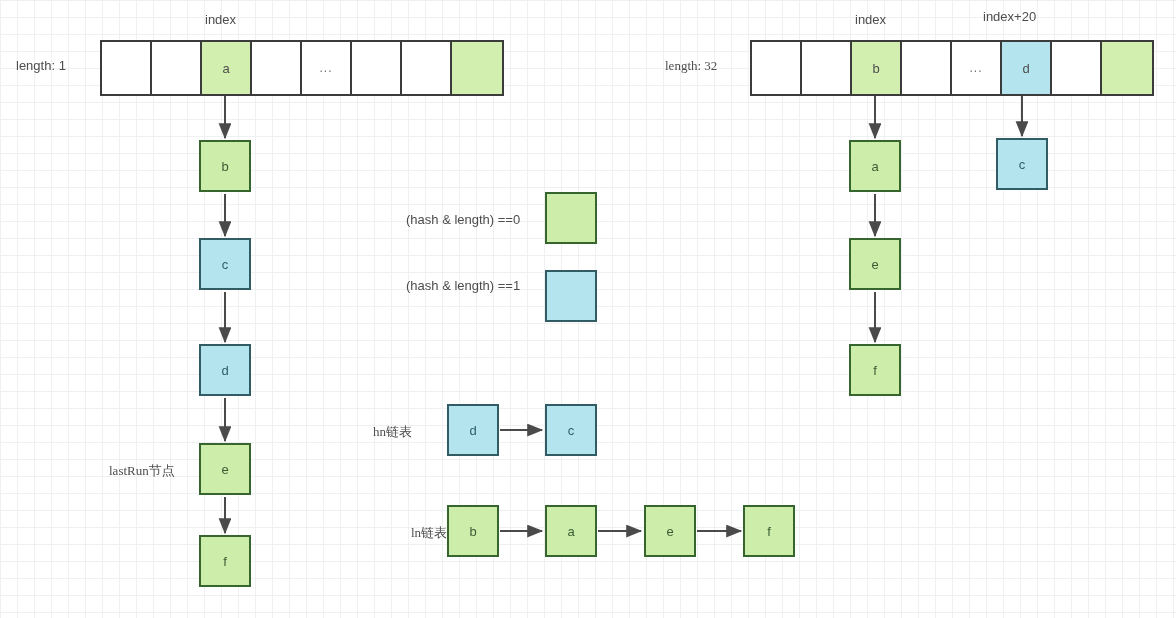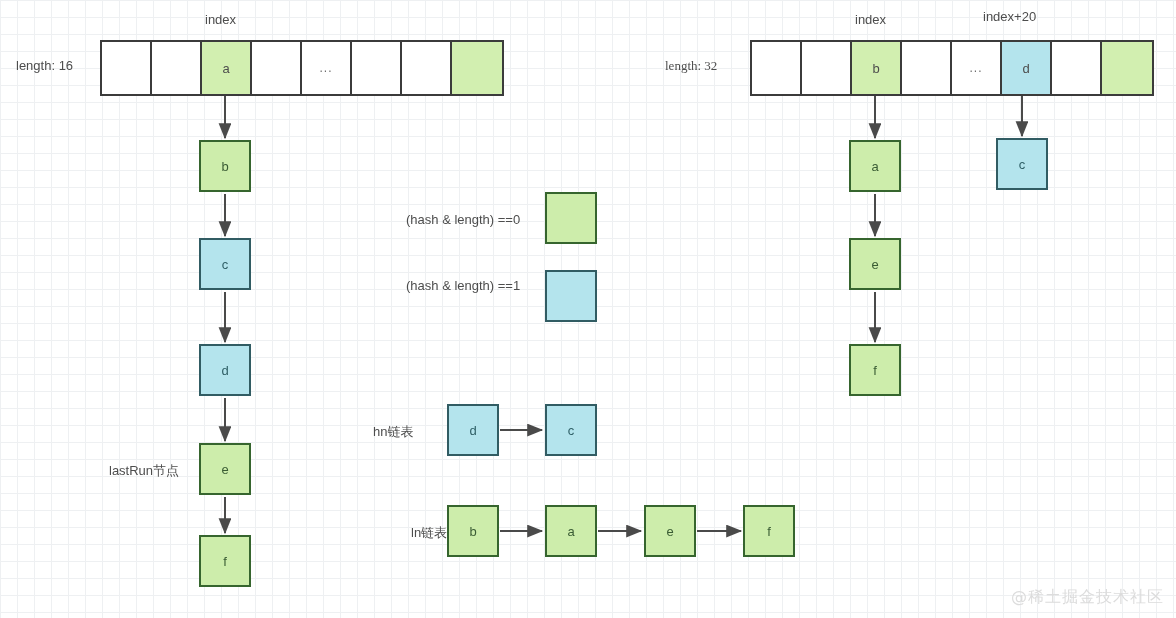--- a/index.html
+++ b/index.html
@@ -27,21 +27,21 @@
   }
 
   
   .label {
     position: absolute;
     font-size: 13px;
     color: #4d4d4d;
     white-space: nowrap;
     line-height: 1;
   }
-  .label.cjk { font-family: Liberation Sans, sans-serif; }
+  .label.cjk { font-family: Liberation Serif, serif; }
 
   
   .array {
     position: absolute;
     display: flex;
     border: 2px solid #3b3b3b;
     box-sizing: border-box;
     background: #ffffff;
   }
   .array .cell {
@@ -145,21 +145,21 @@
 
     <line x1="1022" y1="92" x2="1022" y2="136" stroke="#4a4a4a" stroke-width="2" marker-end="url(#arrowhead)"></line>
 
     <line x1="500" y1="430" x2="542" y2="430" stroke="#4a4a4a" stroke-width="2" marker-end="url(#arrowhead)"></line>
 
     <line x1="500" y1="531" x2="542" y2="531" stroke="#4a4a4a" stroke-width="2" marker-end="url(#arrowhead)"></line>
     <line x1="598" y1="531" x2="641" y2="531" stroke="#4a4a4a" stroke-width="2" marker-end="url(#arrowhead)"></line>
     <line x1="697" y1="531" x2="741" y2="531" stroke="#4a4a4a" stroke-width="2" marker-end="url(#arrowhead)"></line>
   </svg>
 
-  <div class="label" style="left:16px; top:59px;">length: 16</div>
+  <div class="label" style="left:16px; top:59px;">length: 1</div>
 
   <div class="label" style="left:205px; top:13px;">index</div>
 
   <div class="array" style="left:100px; top:40px;">
     <div class="cell"></div>
     <div class="cell"></div>
     <div class="cell green">a</div>
     <div class="cell"></div>
     <div class="cell dots">...</div>
     <div class="cell"></div>
@@ -206,15 +206,14 @@
     <div class="cell"></div>
     <div class="cell green"></div>
   </div>
 
   <div class="node green" style="left:849px; top:140px;">a</div>
   <div class="node green" style="left:849px; top:238px;">e</div>
   <div class="node green" style="left:849px; top:344px;">f</div>
 
   <div class="node blue" style="left:996px; top:138px;">c</div>
 
-  <div class="watermark">@稀土掘金技术社区</div>
 
 </div>
 
 </body></html>

